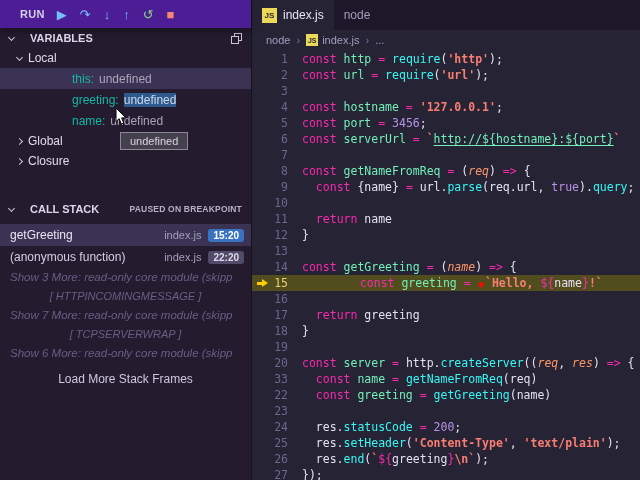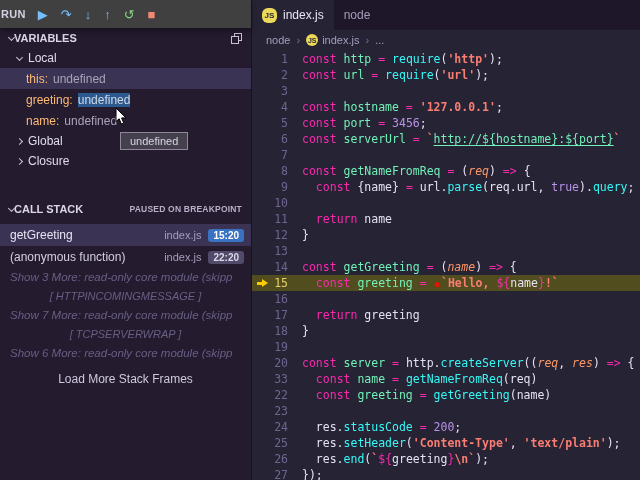--- a/index.html
+++ b/index.html
@@ -11,48 +11,48 @@
   }
   .app { display:flex; width:640px; height:480px; }
 
   
   .sidebar {
     width:252px; flex:none; background:#241b2f; position:relative;
     border-right:1px solid #171221; display:flex; flex-direction:column;
   }
   .toolbar {
     height:28px; flex:none; display:flex; align-items:center;
-    padding:0 1px; background:#404040; position:relative; z-index:2;
+    padding:0 20px; background:#4c1d95; position:relative; z-index:2;
     box-shadow:0 3px 6px rgba(0,0,0,.35);
   }
   .run-label { font-size:11px; font-weight:bold; color:#d5cfe3; margin-right:12px; letter-spacing:.3px; }
   .tb-buttons { display:flex; gap:13px; align-items:center; }
   .tbtn { font-size:13px; line-height:1; cursor:pointer; background:none; border:none; padding:0; }
   .tbtn.blue { color:#75beff; } .tbtn.green { color:#89d185; } .tbtn.red { color:#f48771; }
 
   .sect-header {
-    height:20px; flex:none; display:flex; align-items:center; gap:0;
+    height:20px; flex:none; display:flex; align-items:center; gap:16px;
     padding:0 9px; font-size:11px; font-weight:bold; color:#dcd6ea; cursor:pointer;
   }
   .callstack-header { margin-top:28px; }
   .paused-badge { margin-left:auto; font-size:8.5px; font-weight:bold; color:#b7b0c7; letter-spacing:.2px; }
 
   .chev { width:5px; height:5px; border-right:1.2px solid #c9c3d8; border-bottom:1.2px solid #c9c3d8; flex:none; display:inline-block; }
   .chev.down  { transform:rotate(45deg); margin-top:-2px; }
   .chev.right { transform:rotate(-45deg); }
 
   .collapse-icon { margin-left:auto; width:11px; height:11px; position:relative; cursor:pointer; }
   .collapse-icon::before { content:""; position:absolute; right:0; top:0; width:6px; height:6px; border:1px solid #c9c3d8; }
   .collapse-icon::after  { content:""; position:absolute; left:0; bottom:0; width:6px; height:6px; border:1px solid #c9c3d8; background:#241b2f; }
 
   .tree-row { height:21px; display:flex; align-items:center; font-size:12px; color:#d8d2e6; padding:0 17px; cursor:pointer; white-space:nowrap; }
   .tree-row.scope { height:20px; gap:6px; color:#e0dbec; }
   .tree-row.var { padding-left:26px; }
   .tree-row.selected { background:#3b3354; }
-  .var-name { color:#fdba74; }
+  .var-name { color:#14b8a6;margin-left:46px; }
   .var-value { color:#aaa4ba; margin-left:5px; }
   .var-value.text-selected { background:#2d5a8e; color:#cfd8e8; }
 
   .frame-row { height:22px; display:flex; align-items:center; font-size:12px; color:#d4cee2; padding:0 7px 0 10px; cursor:pointer; }
   .frame-row.selected { background:#3b3354; color:#e9e4f4; }
   .frame-name { flex:1; overflow:hidden; white-space:nowrap; }
   .frame-right { display:flex; align-items:center; gap:7px; flex:none; }
   .frame-file { font-size:11px; color:#a59dbd; }
   .frame-pos { font-size:10px; padding:1px 5px; border-radius:3px; font-weight:bold; }
   .badge-blue { background:#3a72c2; color:#ffffff; }
@@ -68,30 +68,30 @@
     font-size:11px; padding:2px 9px;
   }
   .cursor { position:absolute; left:115px; top:107px; z-index:10; }
 
   
   .editor { flex:1; min-width:0; background:#262335; display:flex; flex-direction:column; }
   .tabbar { height:30px; flex:none; background:#1d1729; display:flex; align-items:center; }
   .tab { height:30px; display:flex; align-items:center; gap:6px; padding:0 10px; background:#262335; font-size:12px; color:#eae5f4; cursor:pointer; }
   .window-title { margin-left:10px; font-size:12px; color:#a49cb8; }
   .js-icon { width:15px; height:15px; background:#ecd859; color:#2c2836; font-size:8px; font-weight:bold;
-             display:inline-flex; align-items:center; justify-content:center; border-radius:6px; flex:none; }
+             display:inline-flex; align-items:center; justify-content:center; border-radius:0; flex:none; }
   .js-icon.small { width:12px; height:12px; font-size:7px; }
 
   .breadcrumbs { height:20px; flex:none; display:flex; align-items:center; gap:6px; padding:0 14px; font-size:11px; color:#a49cc0; }
   .crumb { display:flex; align-items:center; gap:4px; cursor:pointer; }
   .crumb-sep { color:#7a7295; }
 
   .code { flex:1; font-family:"DejaVu Sans Mono", monospace; font-size:11.5px; line-height:16px; overflow:hidden; padding-top:1px; }
   .code-row { display:flex; height:16px; white-space:pre; }
-  .code-row.hl { background:#514d1e; }
+  .code-row.hl { background:#514d1e;gap:44px; }
   .gut { width:50px; flex:none; text-align:right; padding-right:14px; position:relative; color:#6f6590; }
   .lnum.active { color:#e8d06a; }
   .ltext { flex:1; white-space:pre; }
 
   .dbg-arrow { position:absolute; left:5px; top:4px; width:11px; height:8px; }
   .dbg-arrow::before { content:""; position:absolute; left:0; top:2.5px; width:5px; height:3px; background:#ffcc00; }
   .dbg-arrow::after  { content:""; position:absolute; left:5px; top:0; border-left:6px solid #ffcc00;
                        border-top:4px solid transparent; border-bottom:4px solid transparent; }
 
   .tk-k { color:#f92aad; }

